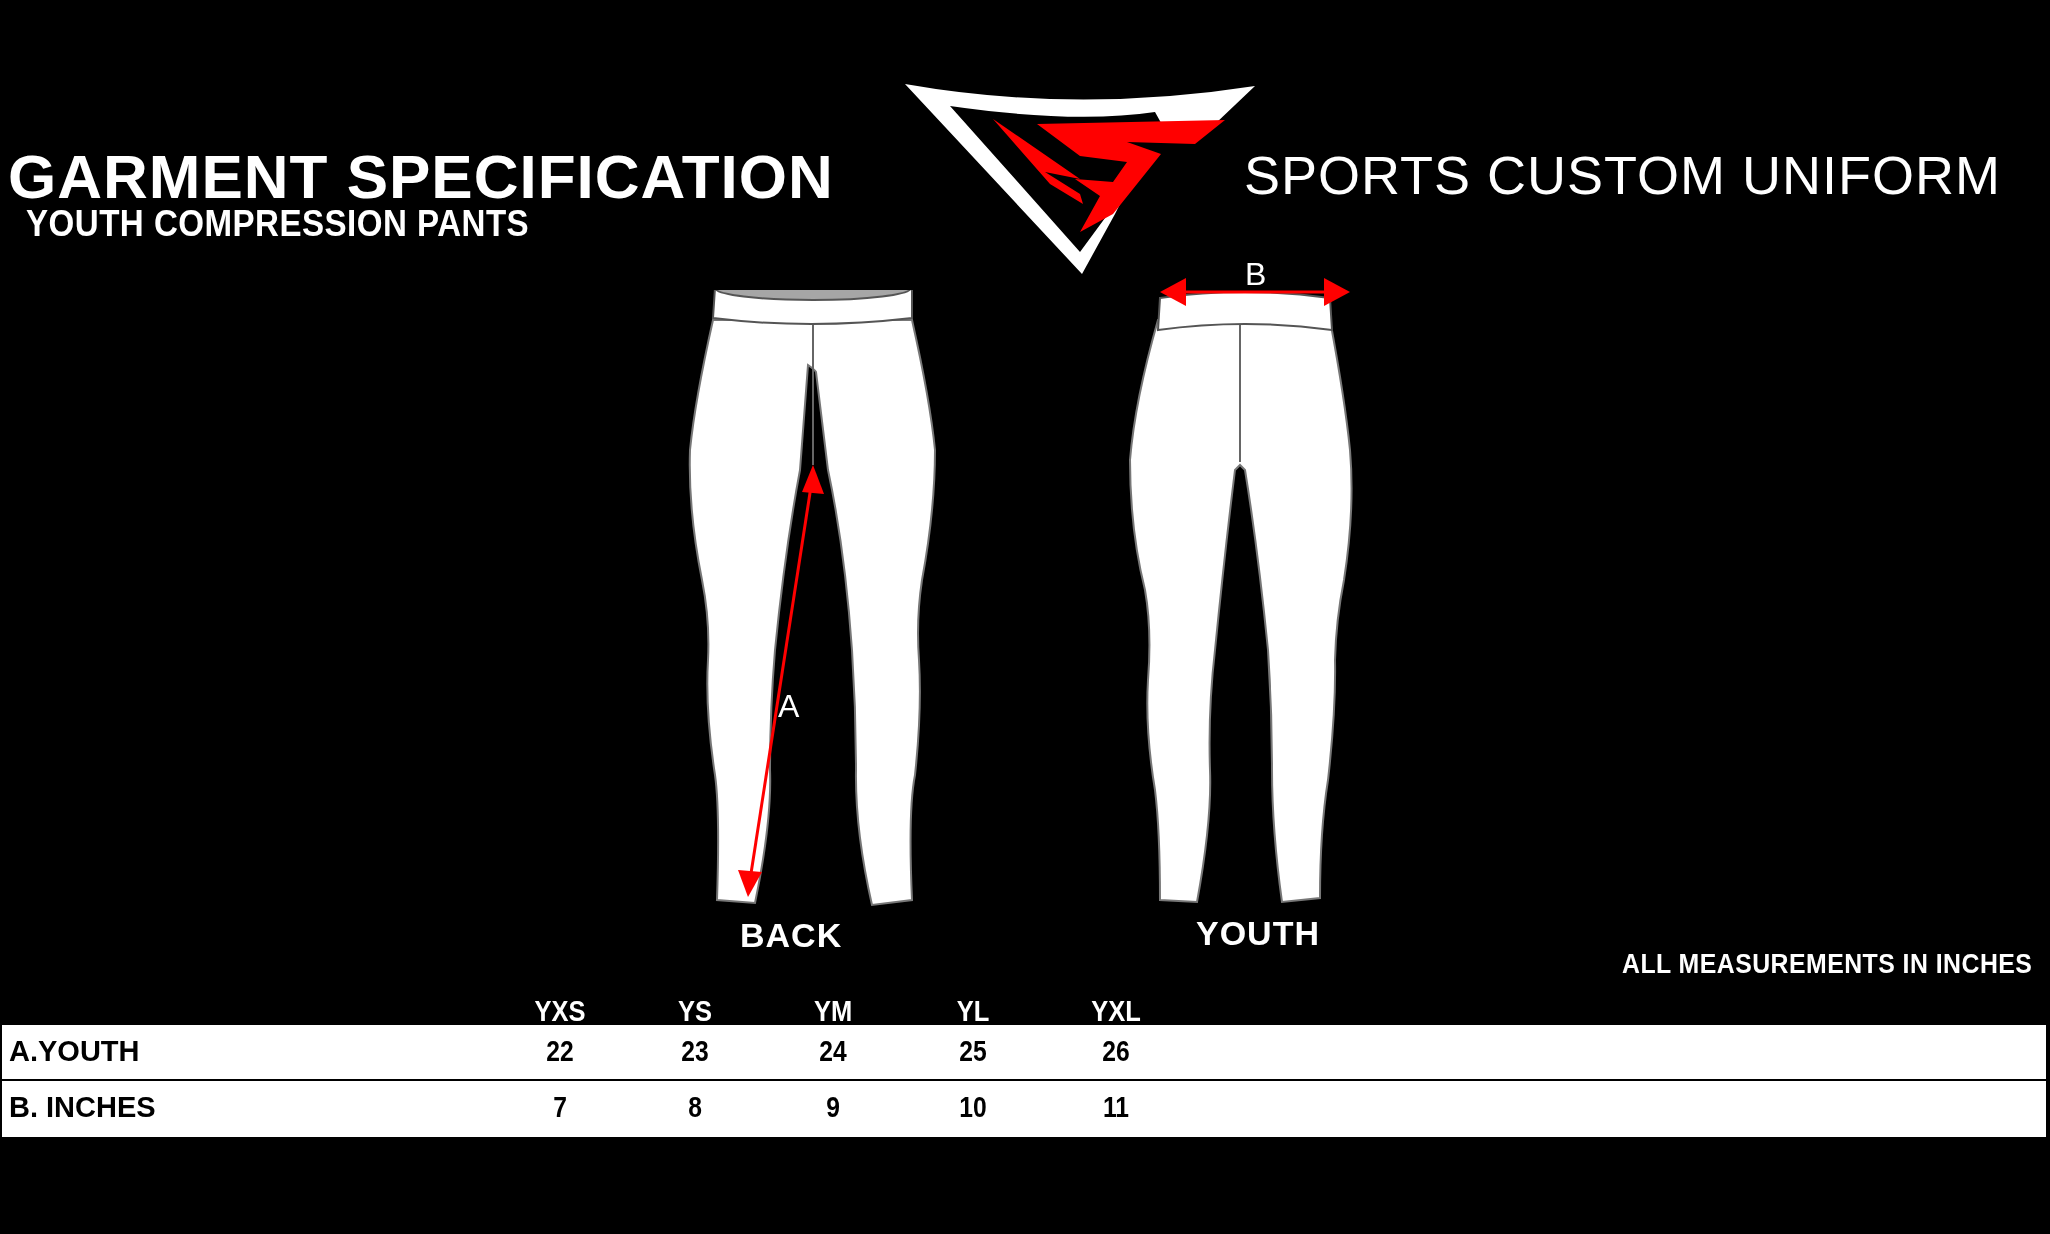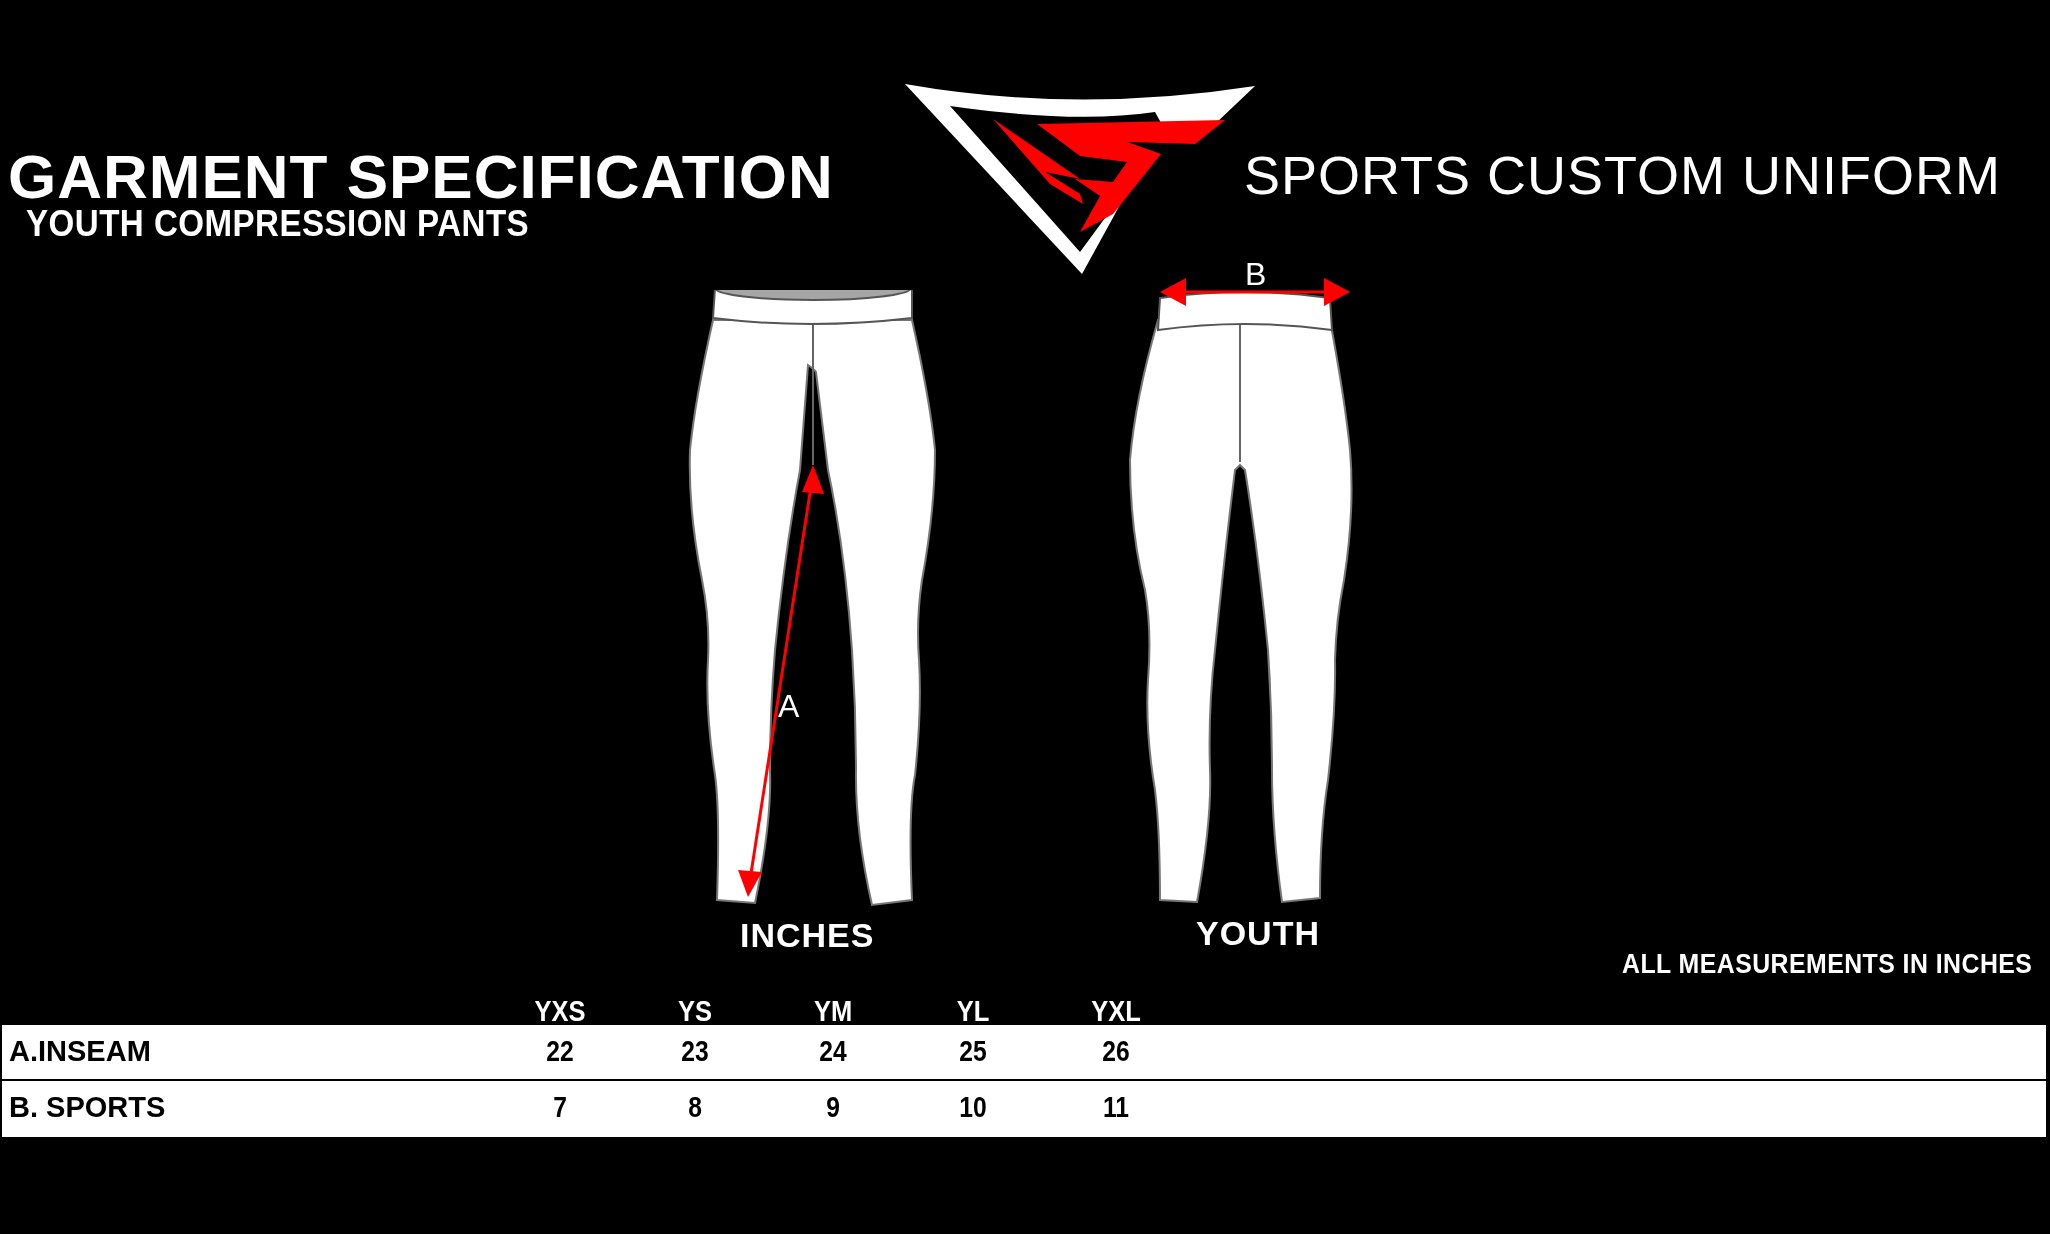--- a/index.html
+++ b/index.html
@@ -92,41 +92,41 @@
 </svg>
 
 <svg class="abs" style="left:1160px;top:270px;width:190px;height:44px;" viewBox="0 0 190 44">
   <line x1="22" y1="22" x2="168" y2="22" stroke="#ff0000" stroke-width="3"></line>
   <polygon points="0,22 26,8 26,36" fill="#ff0000"></polygon>
   <polygon points="190,22 164,8 164,36" fill="#ff0000"></polygon>
 </svg>
 <div class="abs view-label" style="left:1245px;top:258px;font-size:32px;font-weight:normal;">B</div>
 <div class="abs view-label" style="left:778px;top:690px;font-size:32px;font-weight:normal;">A</div>
 
-<div class="abs view-label front-label">INCHES</div>
+<div class="abs view-label front-label">BACK</div>
 <div class="abs view-label back-label">YOUTH</div>
 
 <div class="abs units">ALL MEASUREMENTS IN INCHES</div>
 
 <div class="abs size-header" style="left:510px;">YXS</div>
 <div class="abs size-header" style="left:645px;">YS</div>
 <div class="abs size-header" style="left:783px;">YM</div>
 <div class="abs size-header" style="left:923px;">YL</div>
 <div class="abs size-header" style="left:1066px;">YXL</div>
 
 <div class="abs table">
   <div class="row r0">
-    <span class="row-label">A.INSEAM</span>
+    <span class="row-label">A.YOUTH</span>
     <span class="cell" style="left:508px;">22</span>
     <span class="cell" style="left:643px;">23</span>
     <span class="cell" style="left:781px;">24</span>
     <span class="cell" style="left:921px;">25</span>
     <span class="cell" style="left:1064px;">26</span>
   </div>
   <div class="row r1">
-    <span class="row-label">B. SPORTS</span>
+    <span class="row-label">B. INCHES</span>
     <span class="cell" style="left:508px;">7</span>
     <span class="cell" style="left:643px;">8</span>
     <span class="cell" style="left:781px;">9</span>
     <span class="cell" style="left:921px;">10</span>
     <span class="cell" style="left:1064px;">11</span>
   </div>
 </div>
 
 </body></html>

